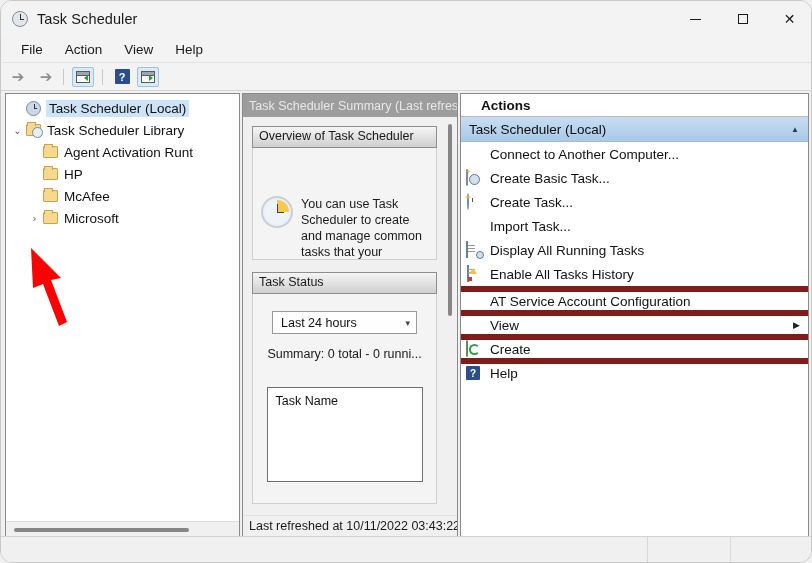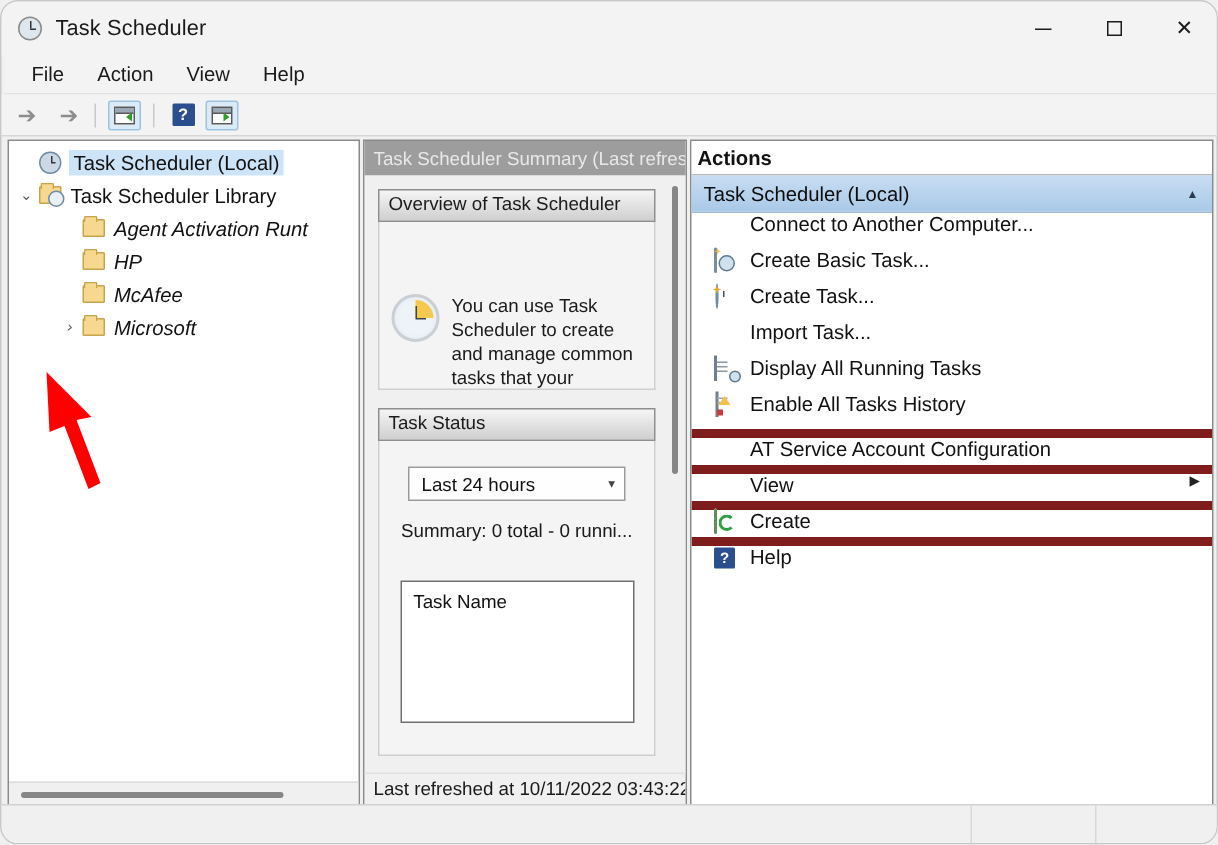--- a/index.html
+++ b/index.html
@@ -190,21 +190,21 @@
   }
   .root-ico::before {
     content: ""; position: absolute; left: 50%; top: 20%;
     width: 1px; height: 32%; background: #334;
   }
   .root-ico::after {
     content: ""; position: absolute; left: 50%; top: 50%;
     width: 28%; height: 1px; background: #334;
   }
   .ind1 { padding-left: 3px; }
-  .ind2 { padding-left: 32px; font-style: italic; }
+  .ind2 { padding-left: 20px; }
   .hscroll {
     position: absolute; left: 0; bottom: 0;
     width: 233px; height: 15px; background: #f0f0f0;
     border-top: 1px solid #dcdcdc;
   }
   .hthumb {
     position: absolute; left: 8px; top: 6px;
     width: 175px; height: 4px; background: #868686; border-radius: 2px;
   }
 
@@ -317,37 +317,37 @@
   
   .act-pane {
     width: 349px; height: 444px; margin-left: 2px;
     background: #fff;
     border: 1px solid #8a8a8a;
     position: relative; overflow: hidden;
   }
   .act-header {
     height: 23px;
     border-bottom: 1px solid #b9b9b9;
-    display: flex; align-items: center; padding-left: 4px;
+    display: flex; align-items: center; padding-left: 20px;
     font-size: 13.5px; font-weight: bold; color: #111;
     background: #fff;
   }
   .act-group {
     height: 25px;
     background: linear-gradient(to bottom, #c8ddf2, #a9c9e8);
     border-bottom: 1px solid #9fbcd8;
     display: flex; align-items: center; justify-content: space-between;
     padding: 0 9px 0 8px;
     font-size: 13.5px; color: #0d0d0d;
   }
   .act-group .gchev { font-size: 8px; color: #2b3b4b; }
   .act-item {
-    height: 24px; display: flex; align-items: flex-start;
+    height: 24px; display: flex; align-items: center;
     font-size: 13.5px; color: #111;
-    padding-left: 15px; white-space: nowrap;
+    padding-left: 5px; white-space: nowrap;
     position: relative;
   }
   .act-item.sep-top { border-top: 6px solid #7f1d1d; }
   .act-ico {
     width: 17px; height: 16px; flex: none; margin-right: 7px;
     position: relative;
   }
   .act-label { flex: 1; }
   .submenu-arrow {
     font-size: 9px; color: #222; margin-right: 8px;

